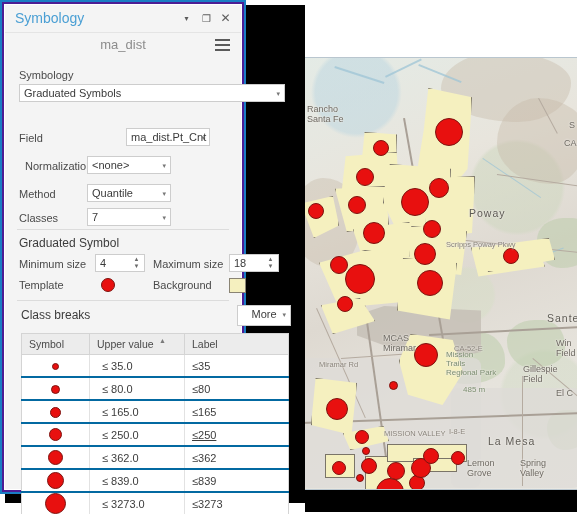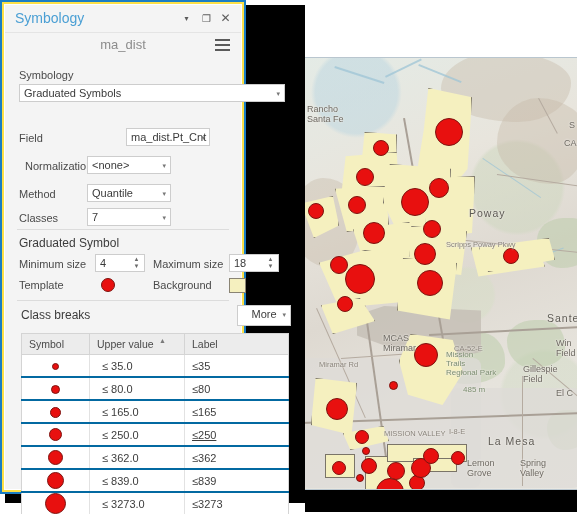--- a/index.html
+++ b/index.html
@@ -109,21 +109,21 @@
     width: 300px;
     height: 498px;
     background: #000000;
   }
   #panel {
     position: absolute;
     left: 0px;
     top: 0px;
     width: 246px;
     height: 494px;
-    background: #fde047;
+    background: #4c1d95;
     border: 2px solid #1a7dc4;
     box-sizing: border-box;
   }
   #panel-inner {
     position: absolute;
     inset: 2px;
     border: 1px solid #ffffff;
     background: #f4f4f4;
     box-sizing: border-box;
   }

